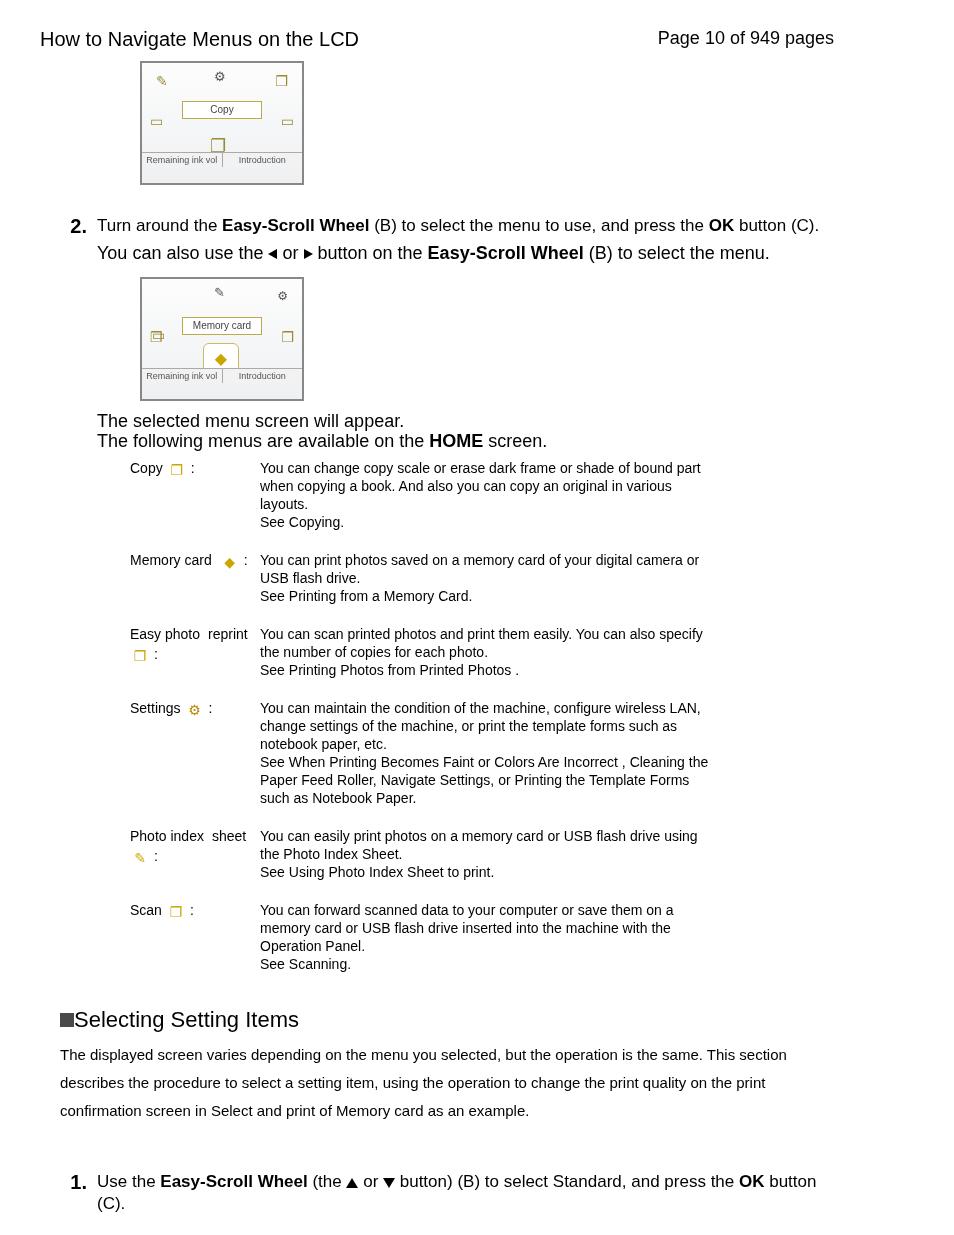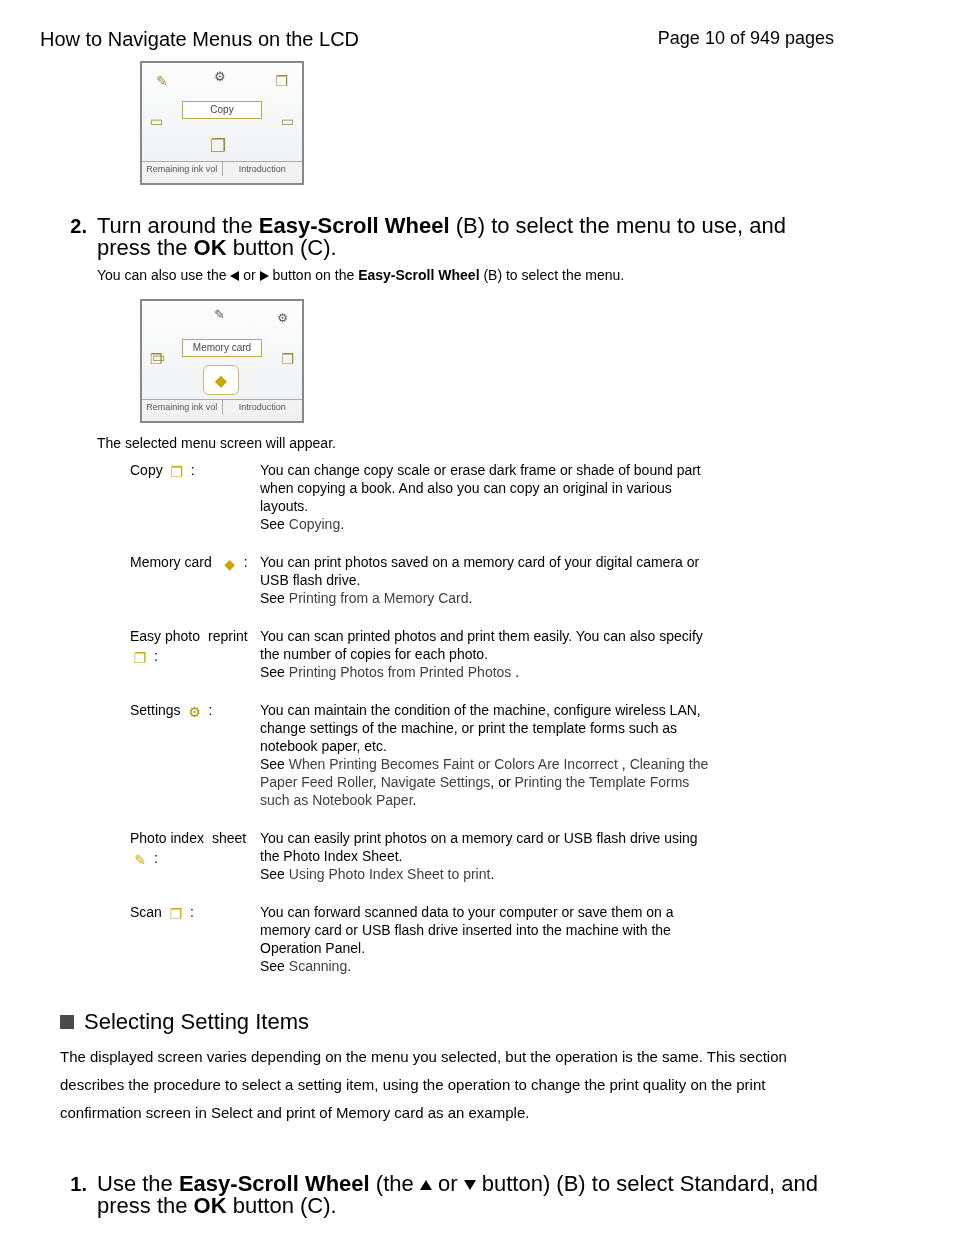--- a/index.html
+++ b/index.html
@@ -58,21 +58,21 @@
     height: 16px;
     border: 1px solid #bca94a;
     background: #fff;
     text-align: center;
     font-size: 10px;
     line-height: 16px;
     color: #444;
   }
   .lcd .bottom-tabs {
     position: absolute;
-    bottom: 7px; left: 0; right: 0;
+    bottom: 16px; left: 0; right: 0;
     display: flex;
     height: 15px;
   }
   .lcd .bottom-tabs div {
     flex:1;
     border-top: 1px solid #aaa;
     border-right: 1px solid #aaa;
     background: #f2f2f2;
     font-size: 9px;
     line-height: 15px;
@@ -99,29 +99,29 @@
     margin: 30px 0 6px 25px;
   }
   .step .num {
     font-weight: bold;
     font-size: 20px;
     line-height: 22px;
     min-width: 22px;
     text-align: right;
   }
   .step .body {
-    font-size: 22px;
+    font-size: 17px;
     line-height: 22px;
     max-width: 760px;
   }
   .bold { font-weight: bold; }
 
   .sub {
     margin-left: 57px;
-    font-size: 14px;
+    font-size: 18px;
     line-height: 20px;
   }
 
   
   .menu-table {
     margin: 8px 0 0 90px;
     display: grid;
     grid-template-columns: 120px 460px;
     row-gap: 20px;
     column-gap: 10px;
@@ -136,29 +136,28 @@
     align-items: center;
   }
   .menu-table .micon {
     display:inline-block;
     width: 20px; height: 14px;
     font-size: 14px;
     color:#c9a600;
     text-align:center;
   }
   .menu-table a, a.link {
-    color: #404040;
+    color: #000000;
     text-decoration: none;
   }
 
   
   .sect {
     display:flex;
     align-items:center;
-    gap:10px;
     margin: 34px 0 8px 20px;
   }
   .sect .sq {
     width:14px; height:14px; background:#4a4a4a;
   }
   .sect h2 {
     margin:0;
     font-size: 22px;
     font-weight: normal;
   }
@@ -234,20 +233,25 @@
     <span class="ring-icon i-nw" style="top:48px;left:10px;">▭</span>
     <div class="label-box">Memory card</div>
     <div class="sel-icon">◆</div>
     <div class="bottom-tabs">
       <div>Remaining ink vol</div>
       <div>Introduction</div>
     </div>
   </div>
 
   <div class="sub">The selected menu screen will appear.</div>
+  <div class="sub">
+    <span>The following menus are available on the </span>
+    <span class="bold">HOME</span>
+    <span> screen.</span>
+  </div>
 
   <div class="menu-table">
 
     <div class="mlabel">
       <span>Copy</span>
       <span class="micon">❐</span>
         <span>:</span>
     </div>
     <div>
       <span>You can change copy scale or erase dark frame or shade of bound part when copying a book. And also you can copy an original in various layouts.</span><br>

